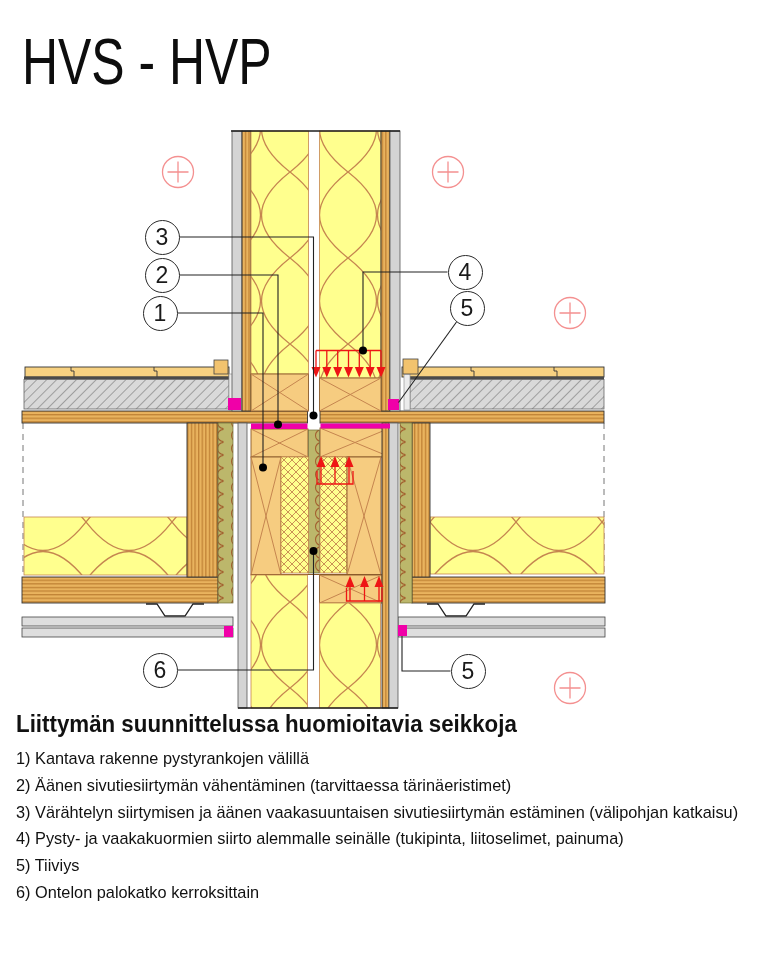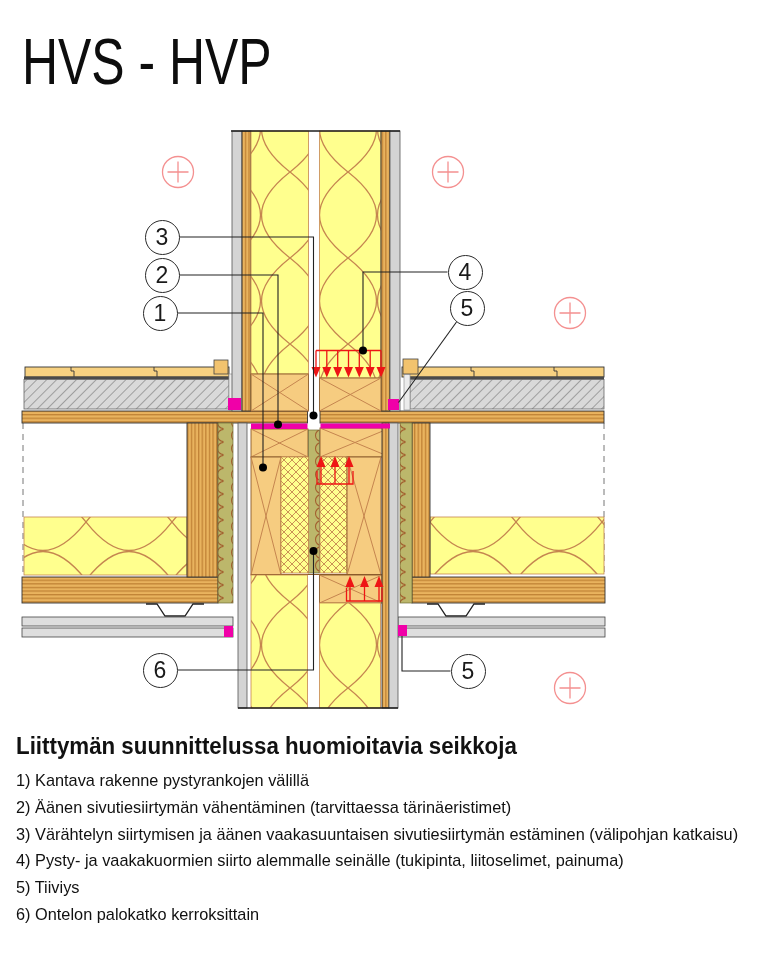--- a/index.html
+++ b/index.html
@@ -4,21 +4,21 @@
 <style>
   html,body{margin:0;padding:0;background:#fff;}
   .page{position:relative;width:768px;height:960px;background:#fff;overflow:hidden;
         font-family:"Liberation Sans", sans-serif;color:#111;}
   .title{position:absolute;left:22px;top:30px;font-size:64px;font-weight:400;line-height:1;
          transform:scaleX(0.78);transform-origin:left top;white-space:nowrap;color:#0d0d0d;}
   .svgwrap{position:absolute;left:0;top:0;width:768px;height:730px;}
   .callout{position:absolute;width:35px;height:35px;border:1.5px solid #2a2a2a;border-radius:50%;
            background:#fff;display:flex;align-items:center;justify-content:center;
            font-size:23px;color:#1a1a1a;box-sizing:border-box;}
-  .notes{position:absolute;left:16px;top:733px;width:748px;}
+  .notes{position:absolute;left:16px;top:711px;width:748px;}
   .notes h2{margin:0 0 8px 0;font-size:23px;font-weight:700;transform:scaleX(0.97);
             transform-origin:left top;white-space:nowrap;}
   .notes .item{font-size:17px;line-height:26.8px;transform:scaleX(0.96);
                transform-origin:left top;white-space:nowrap;}
 
   
   .clad{fill:var(--board-gray);stroke:#555;stroke-width:0.8;}
   .ceil{fill:#dedede;stroke:#444;stroke-width:0.8;}
   .boards{fill:#f7d181;stroke:#333;stroke-width:0.9;}
   .tab{fill:#f2c36e;stroke:#444;stroke-width:0.8;}

